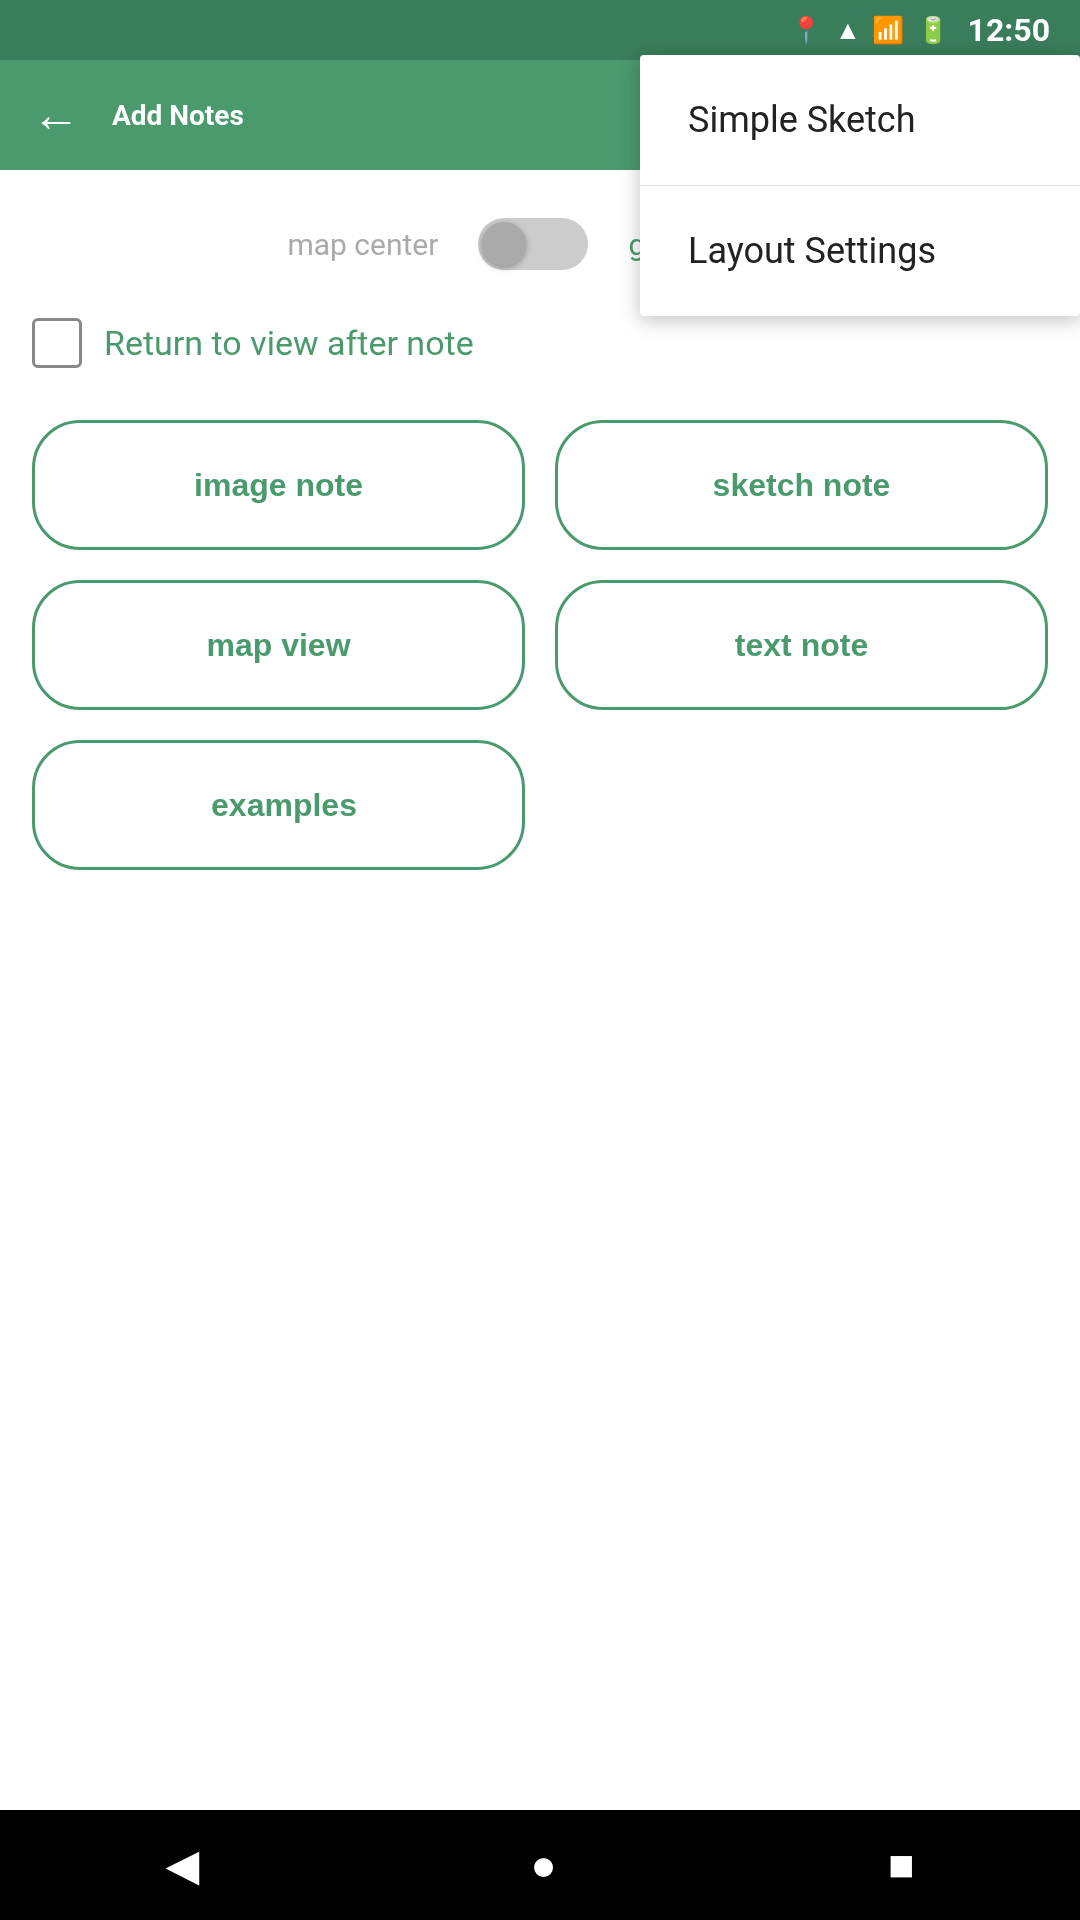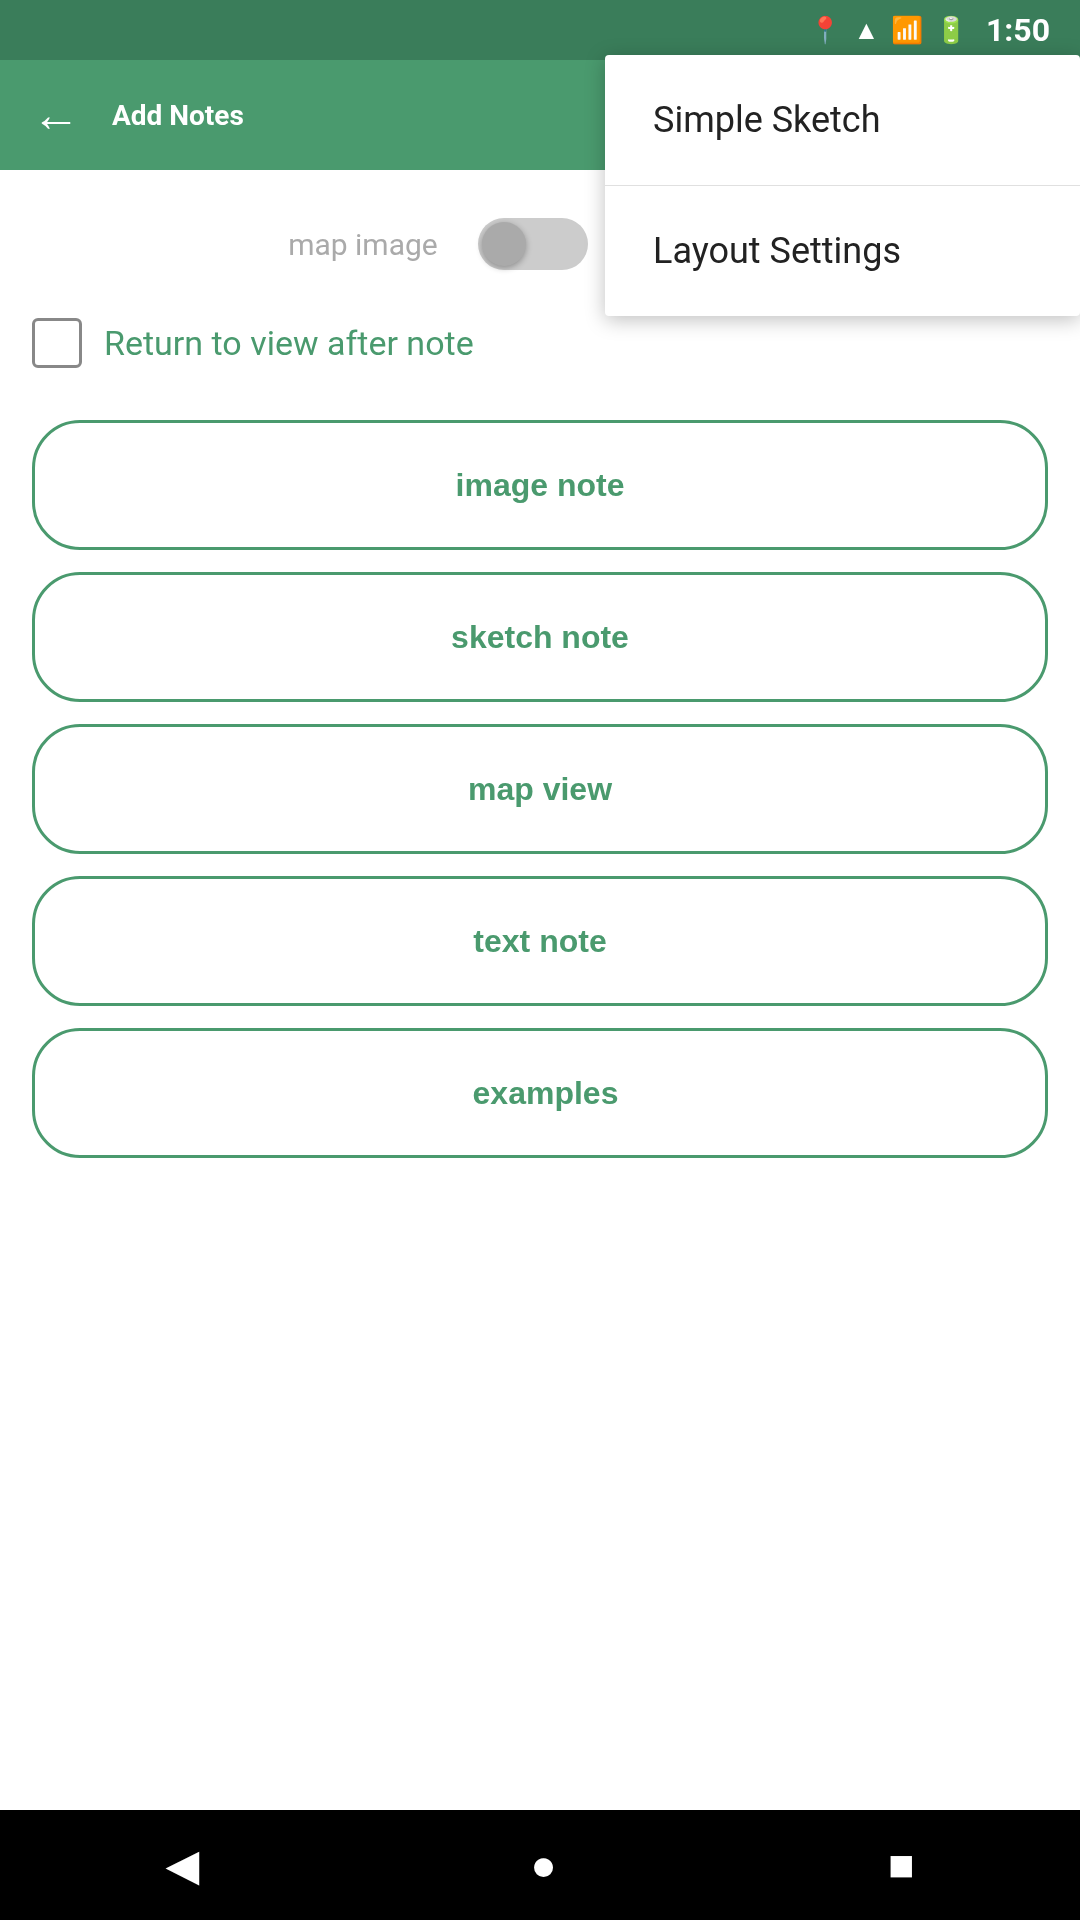--- a/index.html
+++ b/index.html
@@ -61,21 +61,21 @@
       font-size: 28px;
       font-weight: bold;
       flex: 1;
     }
 
     
     .dropdown-menu {
       position: absolute;
       top: 55px;
       right: 0;
-      width: 475px;
+      width: 440px;
       background: #ffffff;
       box-shadow: 0 4px 20px rgba(0,0,0,0.25);
       z-index: 100;
       border-radius: 4px;
     }
     .dropdown-item {
       padding: 44px 48px;
       font-size: 36px;
       color: #222222;
       cursor: pointer;
@@ -142,22 +142,22 @@
       flex-shrink: 0;
     }
     .checkbox-label {
       font-size: 34px;
       color: #4a9a6e;
     }
 
     
     .buttons-grid {
       display: grid;
-      grid-template-columns: 1fr;
-      gap: 22px;
+      grid-template-columns: 1fr 1fr;
+      gap: 30px;
     }
     .note-btn {
       height: 130px;
       border: 3.5px solid #4a9a6e;
       border-radius: 48px;
       background: #ffffff;
       color: #4a9a6e;
       font-size: 32px;
       font-weight: bold;
       cursor: pointer;
@@ -191,38 +191,38 @@
 </head>
 <body>
 
 <div class="status-bar">
   <div class="status-icons">
     <span class="status-icon">📍</span>
     <span class="status-icon">▲</span>
     <span class="status-icon">📶</span>
     <span class="status-icon">🔋</span>
   </div>
-  <div class="time">1:50</div>
+  <div class="time">12:50</div>
 </div>
 
 <div class="app-bar">
   <div class="back-btn">←</div>
   <div class="app-title">Add Notes</div>
 
   <div class="dropdown-menu">
     <div class="dropdown-item">Simple Sketch</div>
     <div class="dropdown-divider"></div>
     <div class="dropdown-item">Layout Settings</div>
   </div>
 </div>
 
 <div class="main-content">
 
   <div class="toggle-row">
-    <span class="toggle-label inactive">map image</span>
+    <span class="toggle-label inactive">map center</span>
     <div class="toggle-track">
       <div class="toggle-thumb"></div>
     </div>
     <span class="toggle-label">gps position</span>
   </div>
 
   <div class="checkbox-row">
     <div class="checkbox"></div>
     <span class="checkbox-label">Return to view after note</span>
   </div>

